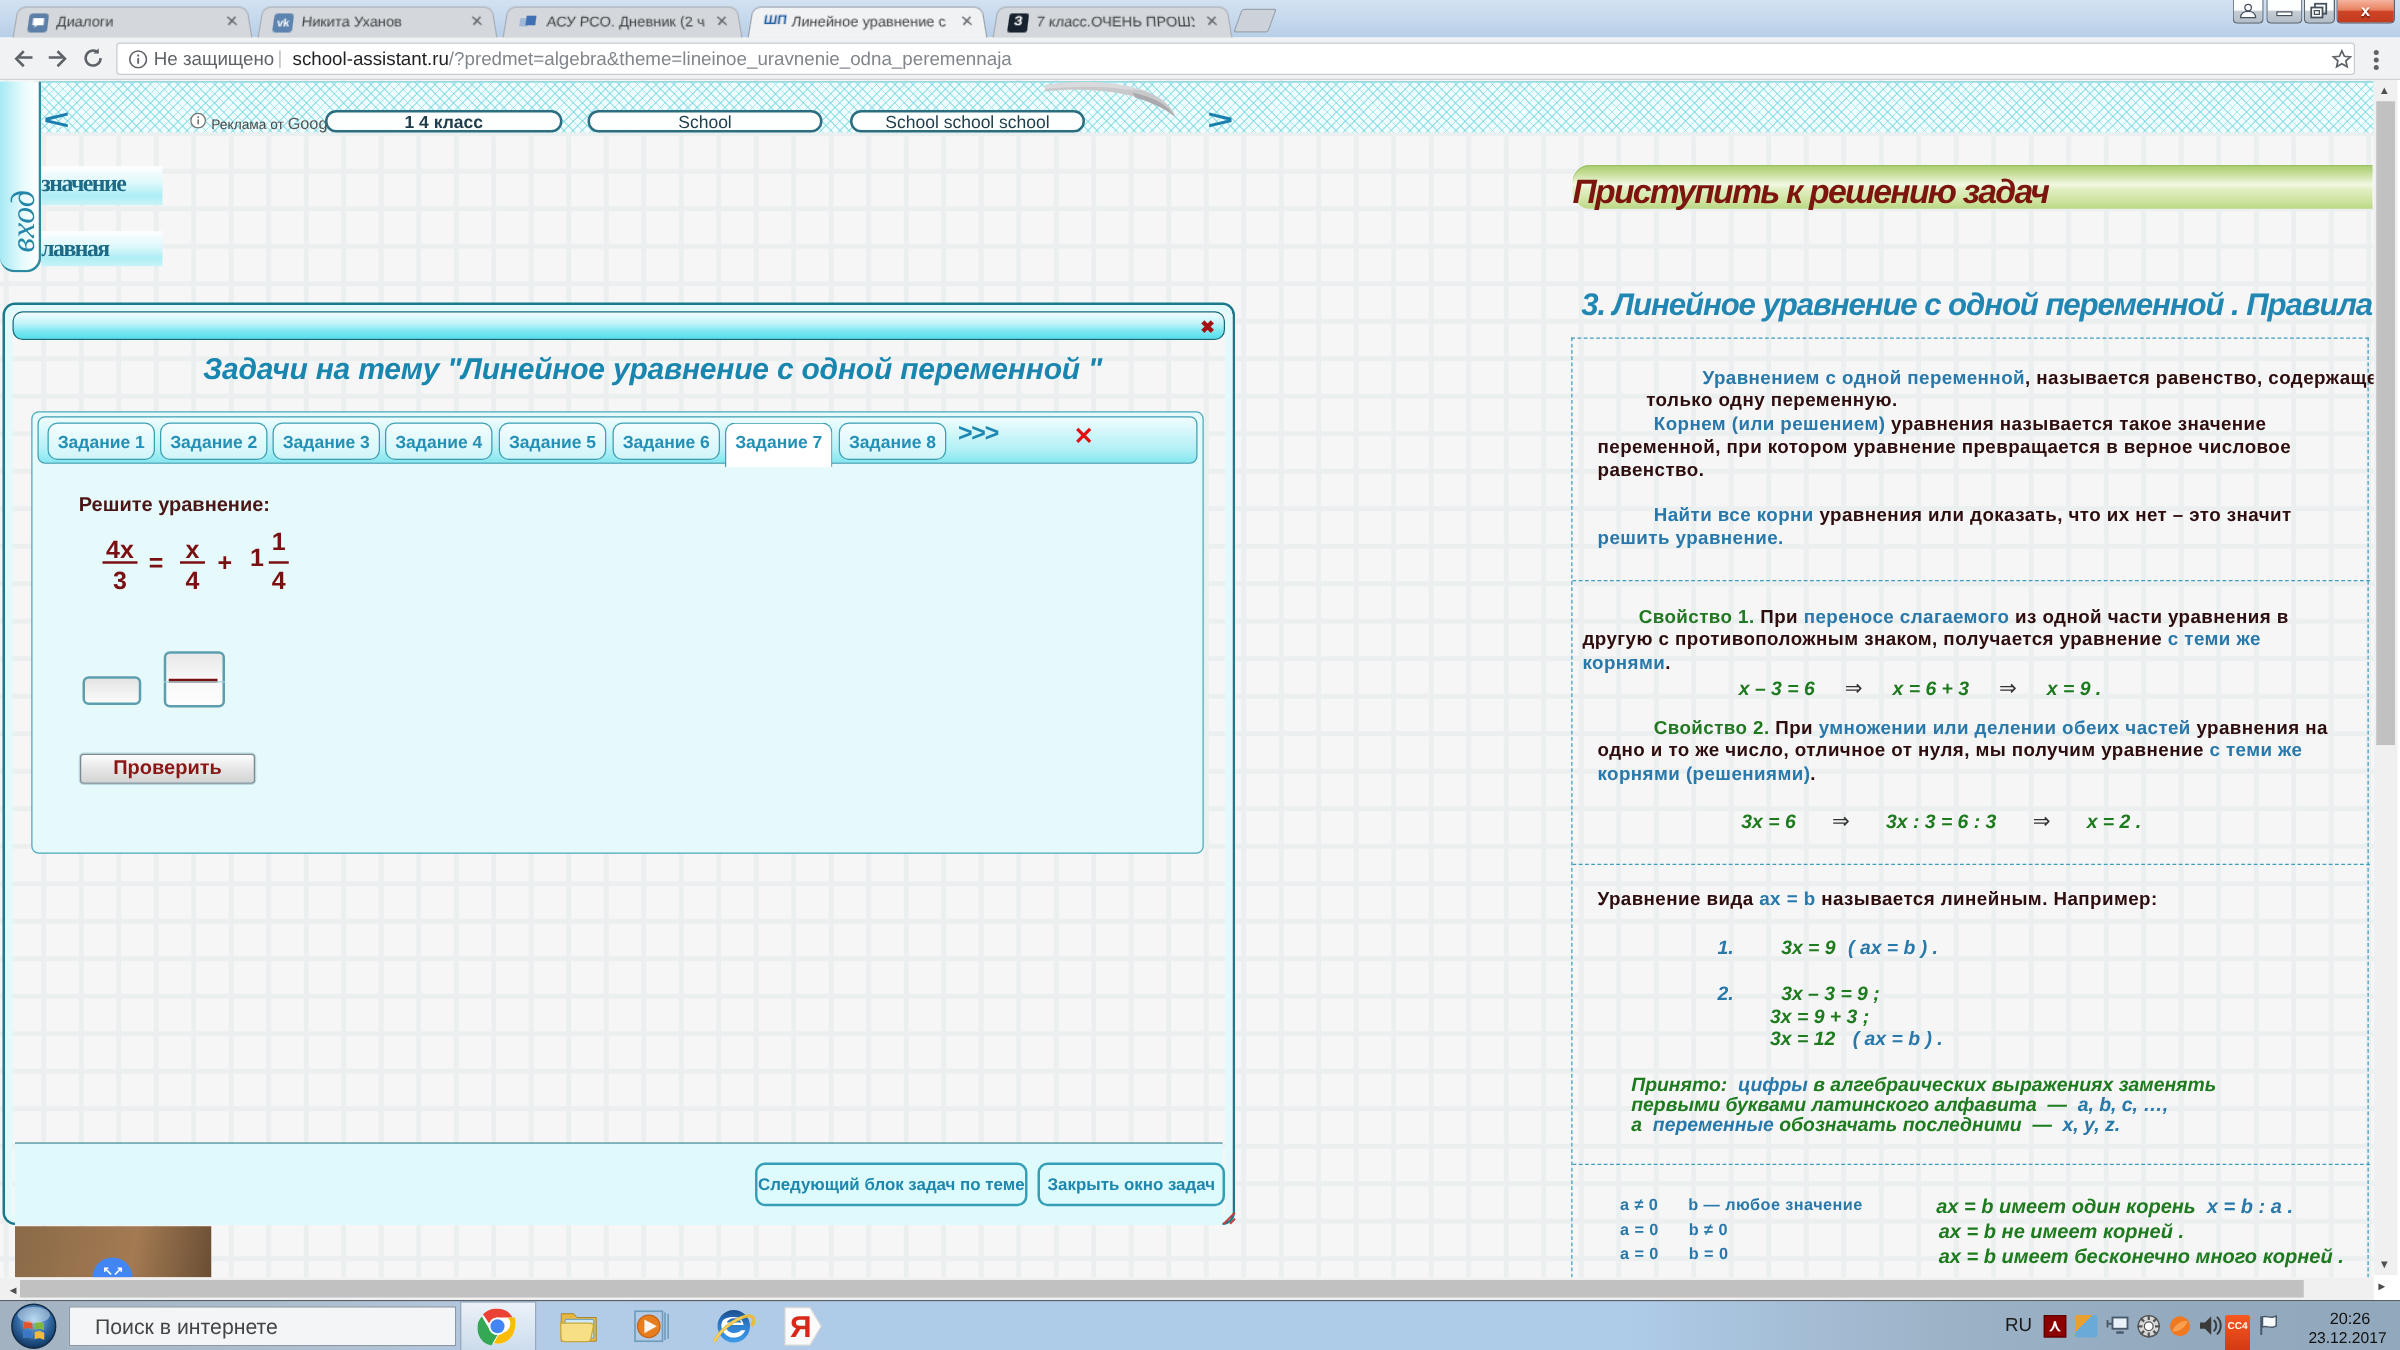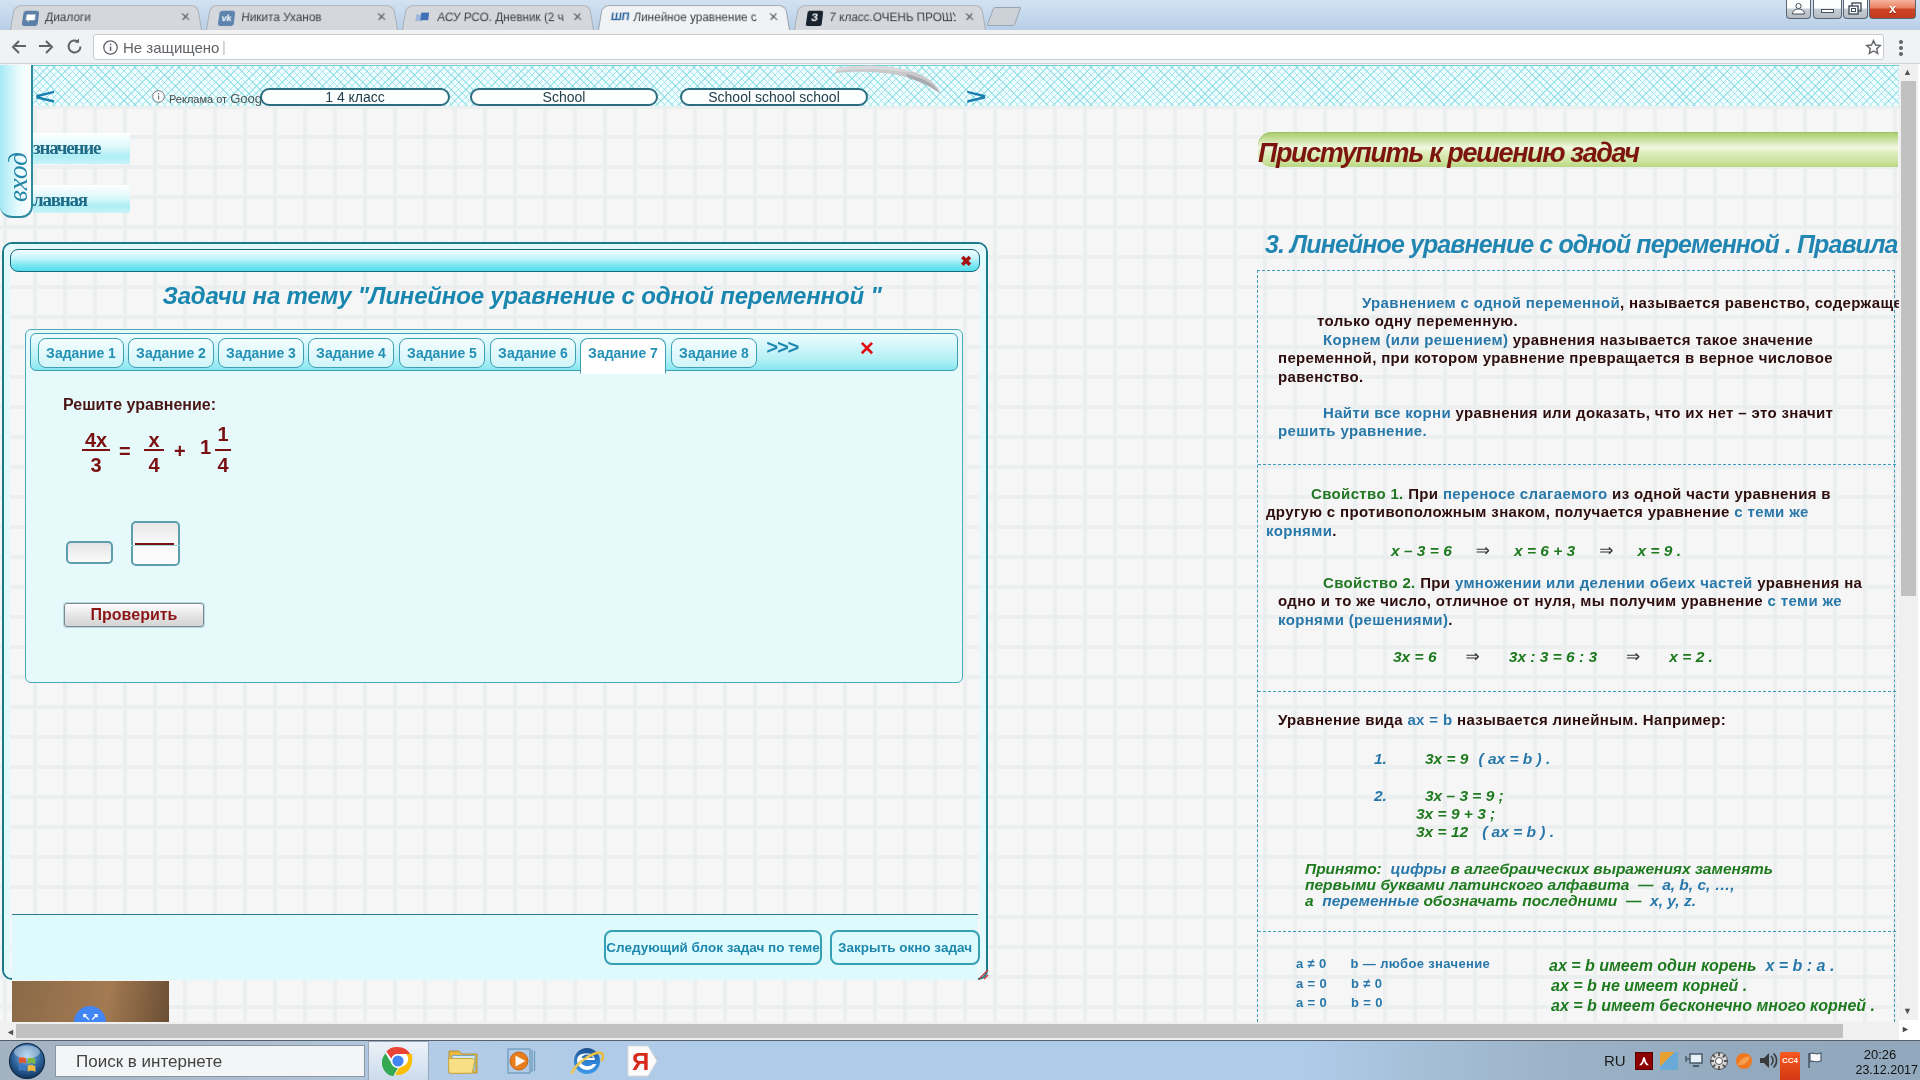--- a/index.html
+++ b/index.html
@@ -116,40 +116,41 @@
     </svg>
 </div>
 <div id="addrbar">
   <svg class="abs" style="left:9px;top:5px" width="15" height="15" viewBox="0 0 15 15">
       <circle cx="7.5" cy="7.5" r="6.7" fill="none" stroke="#5f6368" stroke-width="1.3"></circle>
       <rect x="6.8" y="6.5" width="1.5" height="4.5" fill="#5f6368"></rect>
       <rect x="6.8" y="3.6" width="1.5" height="1.6" fill="#5f6368"></rect>
     </svg>
   <span class="abs" style="left:29px;top:4px;font-size:15px;color:#5f6368;">Не защищено</span>
   <span class="abs" style="left:128px;top:3px;font-size:15px;color:#bdc1c6;">|</span>
+  <span class="abs" style="left:140px;top:4px;font-size:15px;color:#202124;">school-assistant.ru<span style="color:#80868b;">/?predmet=algebra&amp;theme=lineinoe_uravnenie_odna_peremennaja</span></span>
   <svg class="abs" style="left:1771px;top:4px" width="17" height="17" viewBox="0 0 17 17">
       <path d="M8.5 1.6l2 4.4 4.8.5-3.6 3.2 1 4.7-4.2-2.4-4.2 2.4 1-4.7L1.7 6.5l4.8-.5z" fill="none" stroke="#5f6368" stroke-width="1.4"></path>
     </svg>
 </div>
 <div class="abs" style="left:1899px;top:40px;width:4px;height:14px;">
   <div style="width:4px;height:4px;border-radius:50%;background:#5f6368;margin-bottom:2px;"></div>
   <div style="width:4px;height:4px;border-radius:50%;background:#5f6368;margin-bottom:2px;"></div>
   <div style="width:4px;height:4px;border-radius:50%;background:#5f6368;"></div>
 </div>
 <div id="page">
   <div id="banner"></div>
   <div class="abs" style="left:39px;top:21px;font-size:21px;font-weight:bold;color:#1a7fae;transform:scale(1.7,1.05);">&lt;</div>
   <div class="abs" style="left:970px;top:21px;font-size:21px;font-weight:bold;color:#1a7fae;transform:scale(1.7,1.05);">&gt;</div>
   <svg class="abs" style="left:152px;top:26px" width="13" height="13" viewBox="0 0 13 13">
       <circle cx="6.5" cy="6.5" r="5.8" fill="#fff" stroke="#757575"></circle>
       <rect x="5.9" y="5.5" width="1.3" height="4" fill="#757575"></rect>
       <rect x="5.9" y="3" width="1.3" height="1.4" fill="#757575"></rect>
     </svg>
   <span class="abs" style="left:169px;top:27px;font-size:11px;color:#4a4a4a;">Реклама от <span style="font-size:13px;color:#555;">Google</span></span>
-  <div class="pill" style="left:260px;width:190px;">1 4 класс</div>
+  <div class="pill" style="left:260px;width:190px;font-weight:bold;">1 4 класс</div>
   <div class="pill" style="left:470px;width:188px;">School</div>
   <div class="pill" style="left:680px;width:188px;">School school school</div>
   <svg class="abs" style="left:836px;top:0px" width="110" height="32" viewBox="0 0 110 32">
     <path d="M0 4 C28 0 55 1 78 8 C90 12 100 19 104 28 L104 30 C92 20 80 15 66 12 C44 7 20 7 0 9 Z" fill="#c9c9cc"></path>
     <path d="M0 4 C28 0 55 1 78 8 L64 7.5 C44 4 18 5.5 0 7 Z" fill="#dadadd"></path>
     <path d="M70 10 C88 14 98 20 104 29 C96 23 86 18 72 14 Z" fill="#a9a9ae"></path>
   </svg>
   <div id="vhod">
       <span>вход</span>
     </div>
@@ -326,14 +327,14 @@
       <path d="M13 5a6 6 0 0 1 0 9M15.5 2.5a9.5 9.5 0 0 1 0 14" stroke="#3a3a3a" stroke-width="1.6" fill="none"></path>
     </svg>
   <div class="abs" style="left:1780px;top:11px;width:20px;height:36px;background:linear-gradient(#f85820,#c83010);border-radius:2px;">
       <div style="color:#ffe;font-size:8px;font-weight:bold;text-align:center;line-height:18px;">CC4</div>
     </div>
   <svg class="abs" style="left:1806px;top:10px" width="18" height="19" viewBox="0 0 18 19">
       <path d="M3 2v15" stroke="#4a5a6a" stroke-width="1.6"></path>
       <path d="M4 2.5c3-1.5 6 1.5 9 0l2-.7v8l-2 .7c-3 1.5-6-1.5-9 0z" fill="#f8fafc" stroke="#4a5a6a" stroke-width="1.2"></path>
     </svg>
   <div class="abs" style="left:1848px;top:6px;width:64px;text-align:center;font-size:13px;color:#111;">20:26</div>
-  <div class="abs" style="left:1838px;top:22px;width:80px;text-align:right;font-size:12.5px;color:#111;">23.12.2017</div>
+  <div class="abs" style="left:1838px;top:22px;width:80px;text-align:center;font-size:12.5px;color:#111;">23.12.2017</div>
 </div>
 
 </body></html>

